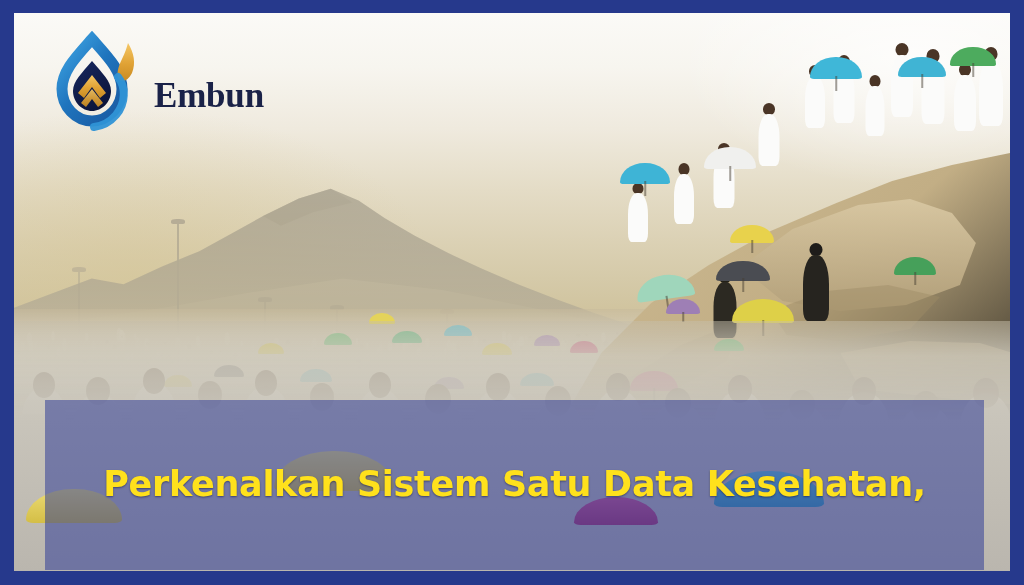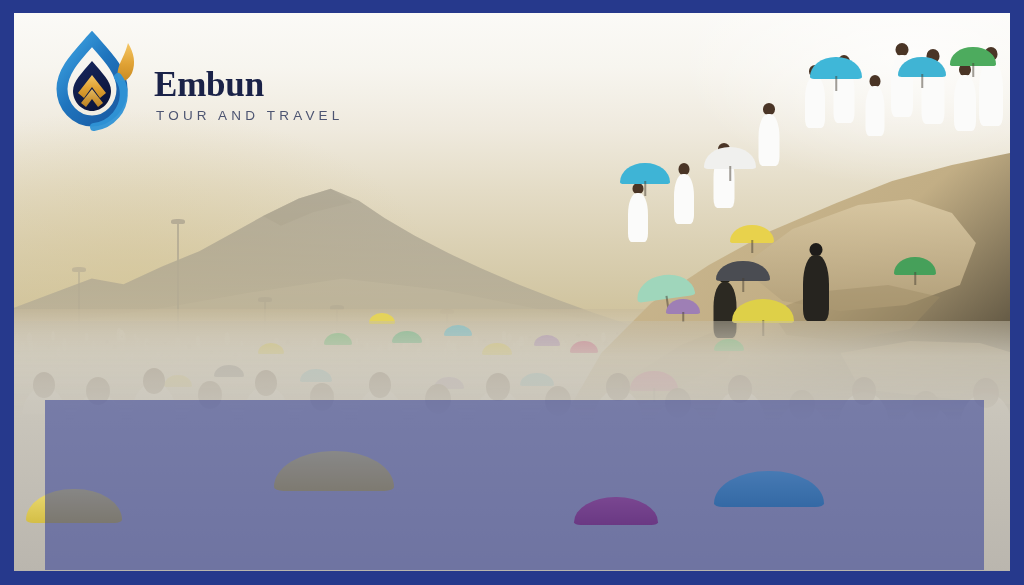--- a/index.html
+++ b/index.html
@@ -1389,20 +1389,21 @@
       <div class="umbrella" style="left:700px; top:150px; width:110px; height:36px;">
         <div class="canopy" style="background:linear-gradient(to bottom,#67c3d4,#3e9fb6);"></div>
       </div>
       <div class="umbrella" style="left:560px; top:176px; width:84px; height:28px;">
         <div class="canopy" style="background:linear-gradient(to bottom,#d0588c,#b03a70);"></div>
       </div>
     </div>
 
     <div class="headline-band">
       <h1 class="headline">
+        <span class="hl-line">Perkenalkan Sistem Satu Data Kesehatan,</span>
       </h1>
     </div>
 
     <div class="logo">
       <div class="logo-mark">
         <svg viewBox="0 0 86 104" width="86" height="104" aria-hidden="true">
           <defs>
             <linearGradient id="dropOuter" x1="0.1" y1="0.05" x2="0.9" y2="0.95">
               <stop offset="0%" stop-color="#3a9ede"></stop>
               <stop offset="45%" stop-color="#1f74bd"></stop>
@@ -1429,18 +1430,17 @@
           <path d="M36,58 L47,72 L42,76 L36,68 L30,76 L25,72 Z" fill="url(#goldG)" opacity="0.92"></path>
 
           <path d="M72,12 C78,22 80,32 76,42 C72,50 66,52 63,48
                    C60,44 62,36 66,28 C69,22 71,16 72,12 Z" fill="url(#goldG)"></path>
 
           <path d="M62,46 C70,56 70,72 60,84 C54,91 46,95 38,96" fill="none" stroke="#2f93d6" stroke-width="8" stroke-linecap="round" opacity="0.95"></path>
         </svg>
       </div>
       <div class="logo-text">
         <div class="logo-line logo-line-1">Embun</div>
-        <div class="logo-sub">TOUR AND TRAVEL</div>
       </div>
     </div>
 
   </div>
 </div>
 
 </body></html>

